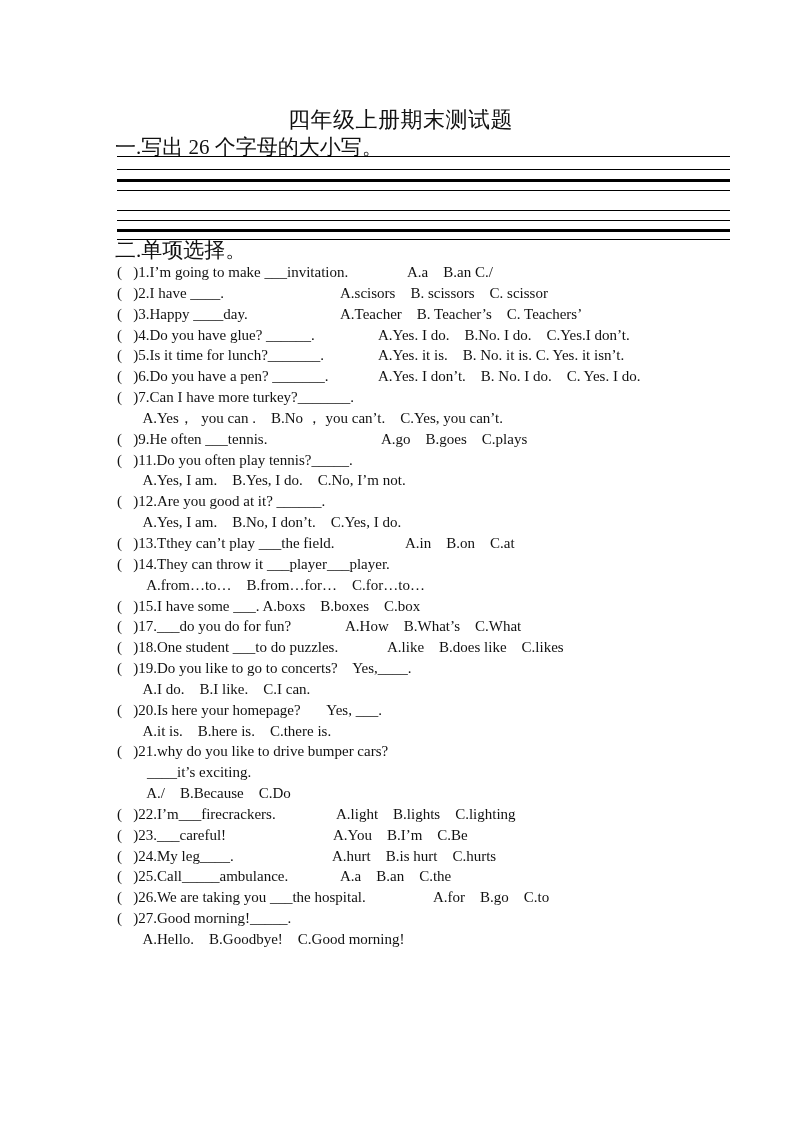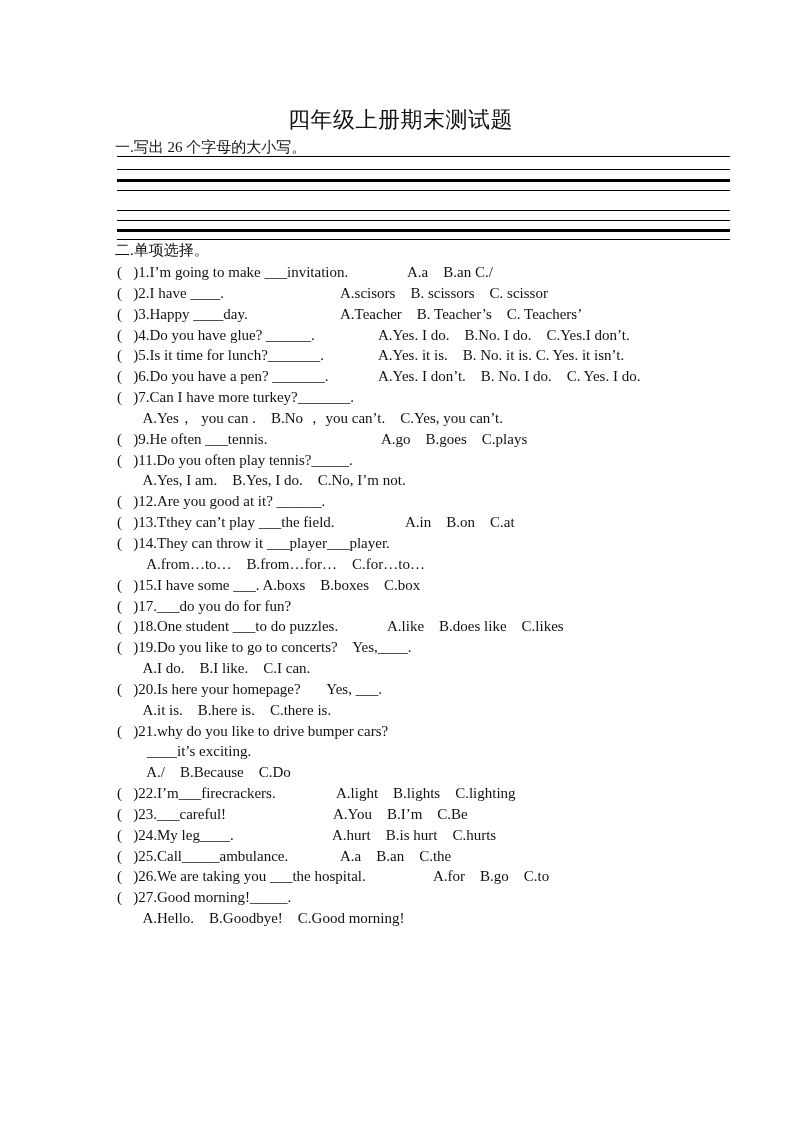--- a/index.html
+++ b/index.html
@@ -9,21 +9,21 @@
     color:#111;
     -webkit-font-smoothing:antialiased;
   }
   .page{position:absolute;inset:0;background:#fff;}
   .doc-title{
     position:absolute;top:100px;left:4px;width:100%;
     text-align:center;font-size:22px;line-height:24px;
     letter-spacing:0.5px;white-space:pre;margin-top:8px;
   }
   .sec-heading{
-    position:absolute;left:115px;font-size:15px;line-height:17px;white-space:pre;
+    position:absolute;left:115px;font-size:21px;line-height:17px;white-space:pre;
   }
   #sec1-heading{top:139px;}
   #sec2-heading{top:242px;}
   .writing-line{
     position:absolute;left:117px;width:613px;background:#000;
   }
   .questions{
     position:absolute;left:117px;top:262px;width:660px;
     font-size:15px;
   }
@@ -61,25 +61,26 @@
       <div class="q-row"><span class="q-text">(   )3.Happy ____day.</span><span class="q-opts" style="left: 223px;">A.Teacher    B. Teacher’s    C. Teachers’</span></div>
       <div class="q-row"><span class="q-text">(   )4.Do you have glue? ______.</span><span class="q-opts" style="left: 261px;">A.Yes. I do.    B.No. I do.    C.Yes.I don’t.</span></div>
       <div class="q-row"><span class="q-text">(   )5.Is it time for lunch?_______.</span><span class="q-opts" style="left: 261px;">A.Yes. it is.    B. No. it is. C. Yes. it isn’t.</span></div>
       <div class="q-row"><span class="q-text">(   )6.Do you have a pen? _______.</span><span class="q-opts" style="left: 261px;">A.Yes. I don’t.    B. No. I do.    C. Yes. I do.</span></div>
       <div class="q-row"><span class="q-text">(   )7.Can I have more turkey?_______.</span></div>
       <div class="q-row"><span class="q-text">       A.Yes，  you can .    B.No ， you can’t.    C.Yes, you can’t.</span></div>
       <div class="q-row"><span class="q-text">(   )9.He often ___tennis.</span><span class="q-opts" style="left: 264px;">A.go    B.goes    C.plays</span></div>
       <div class="q-row"><span class="q-text">(   )11.Do you often play tennis?_____.</span></div>
       <div class="q-row"><span class="q-text">       A.Yes, I am.    B.Yes, I do.    C.No, I’m not.</span></div>
       <div class="q-row"><span class="q-text">(   )12.Are you good at it? ______.</span></div>
+      <div class="q-row"><span class="q-text">       A.Yes, I am.    B.No, I don’t.    C.Yes, I do.</span></div>
       <div class="q-row"><span class="q-text">(   )13.Tthey can’t play ___the field.</span><span class="q-opts" style="left: 288px;">A.in    B.on    C.at</span></div>
       <div class="q-row"><span class="q-text">(   )14.They can throw it ___player___player.</span></div>
       <div class="q-row"><span class="q-text">        A.from…to…    B.from…for…    C.for…to…</span></div>
       <div class="q-row"><span class="q-text">(   )15.I have some ___. A.boxs    B.boxes    C.box</span></div>
-      <div class="q-row"><span class="q-text">(   )17.___do you do for fun?</span></div>
+      <div class="q-row"><span class="q-text">(   )17.___do you do for fun?</span><span class="q-opts" style="left: 228px;">A.How    B.What’s    C.What</span></div>
       <div class="q-row"><span class="q-text">(   )18.One student ___to do puzzles.</span><span class="q-opts" style="left: 270px;">A.like    B.does like    C.likes</span></div>
       <div class="q-row"><span class="q-text">(   )19.Do you like to go to concerts?    Yes,____.</span></div>
       <div class="q-row"><span class="q-text">       A.I do.    B.I like.    C.I can.</span></div>
       <div class="q-row"><span class="q-text">(   )20.Is here your homepage?       Yes, ___.</span></div>
       <div class="q-row"><span class="q-text">       A.it is.    B.here is.    C.there is.</span></div>
       <div class="q-row"><span class="q-text">(   )21.why do you like to drive bumper cars?</span></div>
       <div class="q-row"><span class="q-text">        ____it’s exciting.</span></div>
       <div class="q-row"><span class="q-text">        A./    B.Because    C.Do</span></div>
       <div class="q-row"><span class="q-text">(   )22.I’m___firecrackers.</span><span class="q-opts" style="left: 219px;">A.light    B.lights    C.lighting</span></div>
       <div class="q-row"><span class="q-text">(   )23.___careful!</span><span class="q-opts" style="left: 216px;">A.You    B.I’m    C.Be</span></div>

